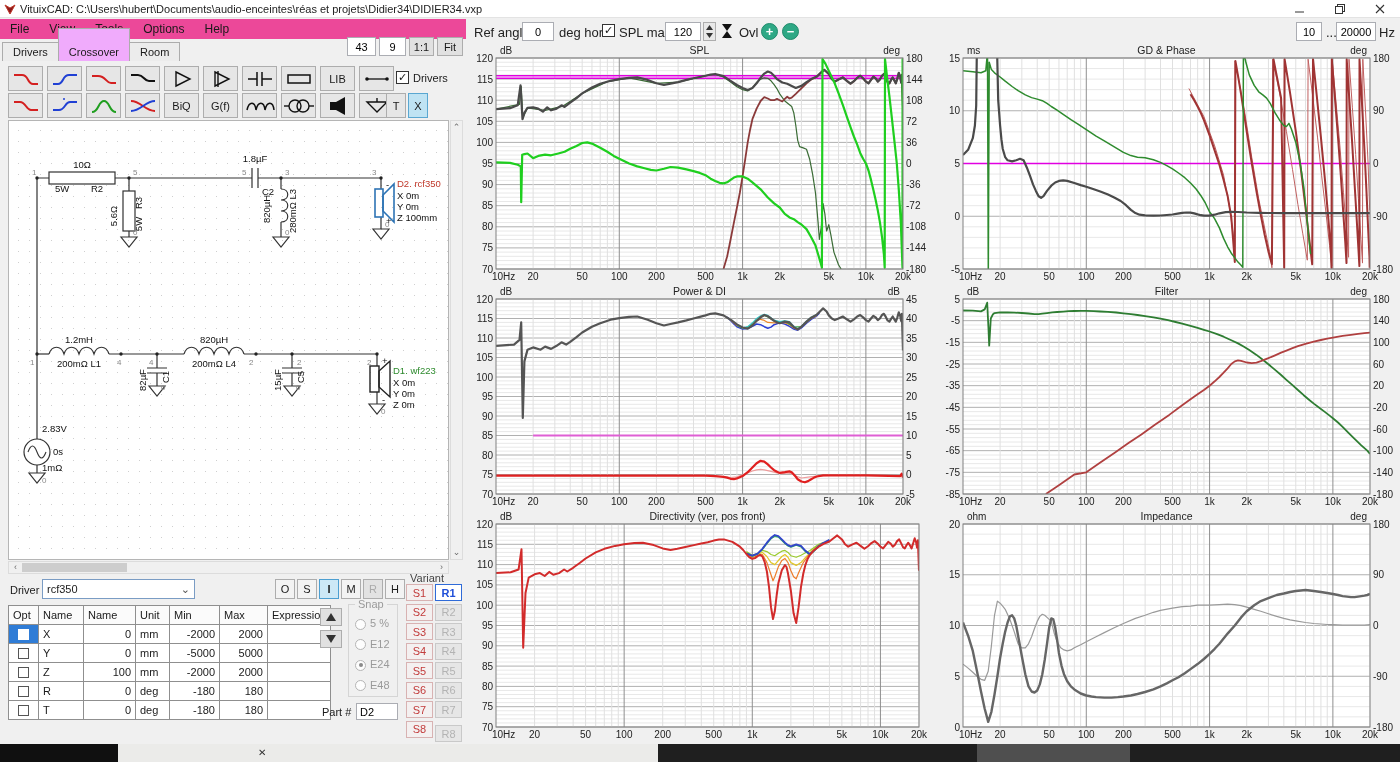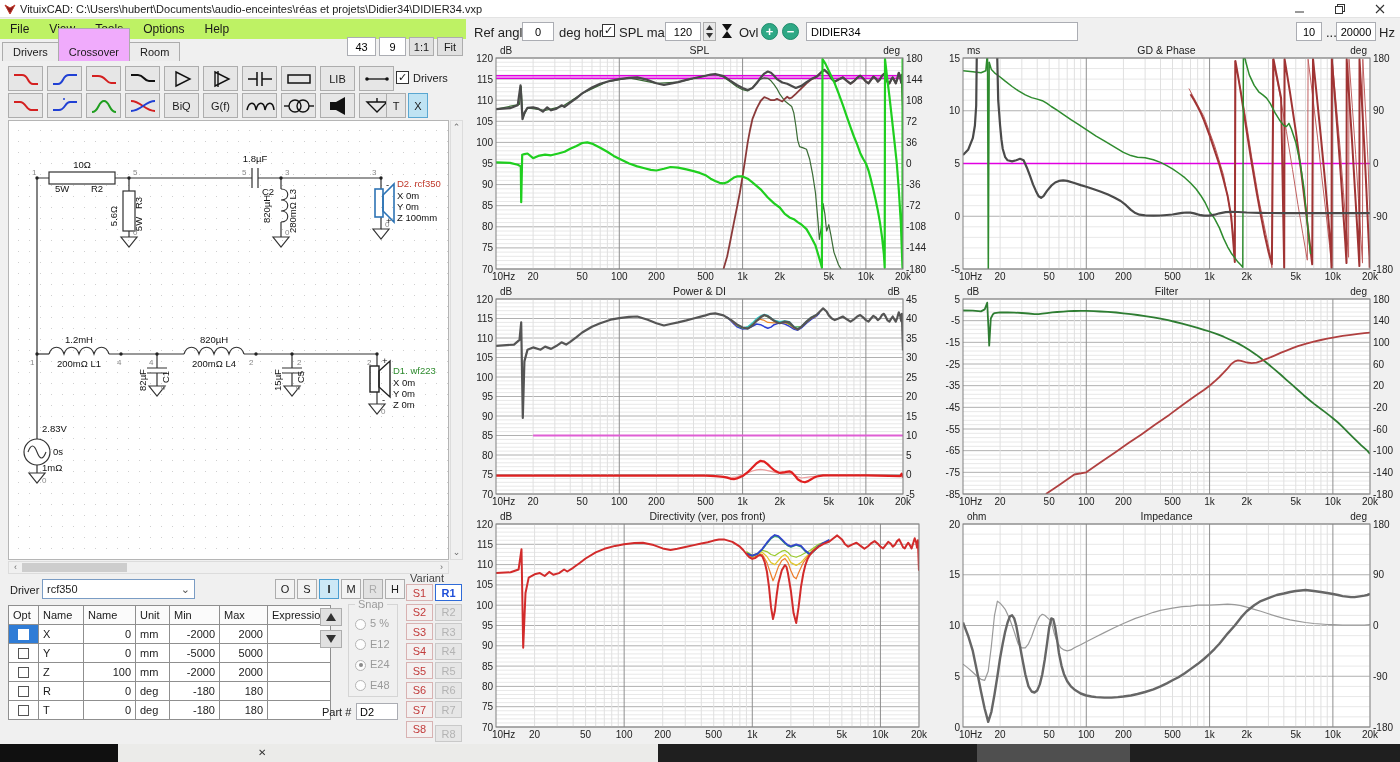--- a/index.html
+++ b/index.html
@@ -9,21 +9,21 @@
   .app { position:relative; width:1400px; height:566px; background:#f0f0f0; }
 
   
   .titlebar { position:absolute; left:0; top:0; width:1400px; height:18px; background:#ffffff;
               border-bottom:1px solid #e3e3e3; display:flex; align-items:center; }
   .titlebar .title { margin-left:4px; font-size:11px; color:#222; }
   .winbtns { position:absolute; right:0; top:0; height:18px; display:flex; }
   .winbtn { width:40px; height:18px; display:flex; align-items:center; justify-content:center; }
 
   
-  .menubar { position:absolute; left:0; top:19px; width:466px; height:20px; background:#bef264; display:flex; }
+  .menubar { position:absolute; left:0; top:19px; width:466px; height:20px; background:#ec4899; display:flex; }
   .menuitem { padding:3px 10px; font-size:12px; }
 
   
   .tabs { position:absolute; left:2px; top:40px; height:21px; display:flex; align-items:flex-end; }
   .tab { padding:3px 10px; border:1px solid #acacac; border-bottom:none; background:#ececec;
          font-size:11px; margin-right:-1px; }
   .tab.active { background:#f0abfc; padding-top:17px; position:relative; z-index:2; }
 
   .smallbox { border:1px solid #abadb3; background:#fff; font-size:11px; text-align:center; height:19px; }
   .btn { border:1px solid #adadad; background:#e1e1e1; font-size:11px; text-align:center;
@@ -514,21 +514,20 @@
     </div>
     <div class="abs" style="left:254px; top:3px;">
       <svg width="14" height="17">
           <polygon points="2,1 12,1 7,8" fill="#111"></polygon>
           <polygon points="2,15 12,15 7,8" fill="#111"></polygon>
         </svg>
     </div>
     <span class="lbl" style="left:273px;">Ovl</span>
     <div class="ovlbtn" style="left:295px;">+</div>
     <div class="ovlbtn" style="left:316px;">−</div>
-    <input style="left: 340px; width: 272px; text-align: left; padding-left: 4px;" value="DIDIER34">
     <input style="left: 830px; width: 26px;" value="10">
     <span class="lbl" style="left:860px;">...</span>
     <input style="left: 870px; width: 40px;" value="20000">
     <span class="lbl" style="left:913px;">Hz</span>
   </div>
 
   <div class="chartgrid">
     <div class="chart" style="left:0; top:0; width:467px; height:241px;">
         <svg viewBox="0 0 467 241" width="467" height="241">
           <rect x="30" y="14" width="407" height="211" fill="#ffffff"></rect>

